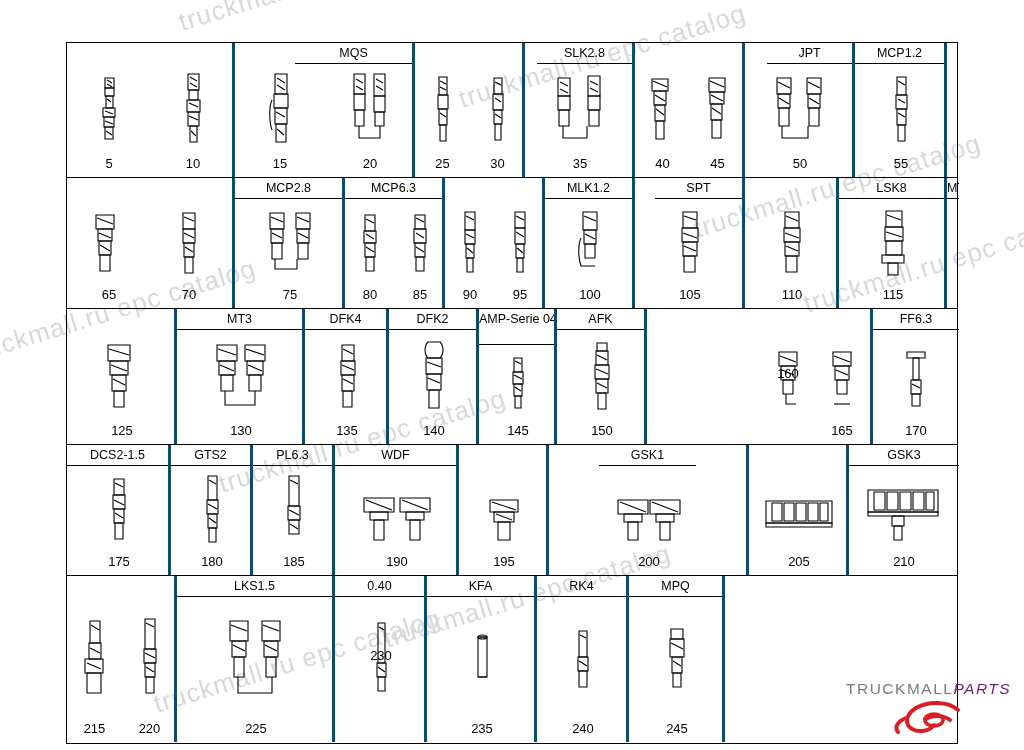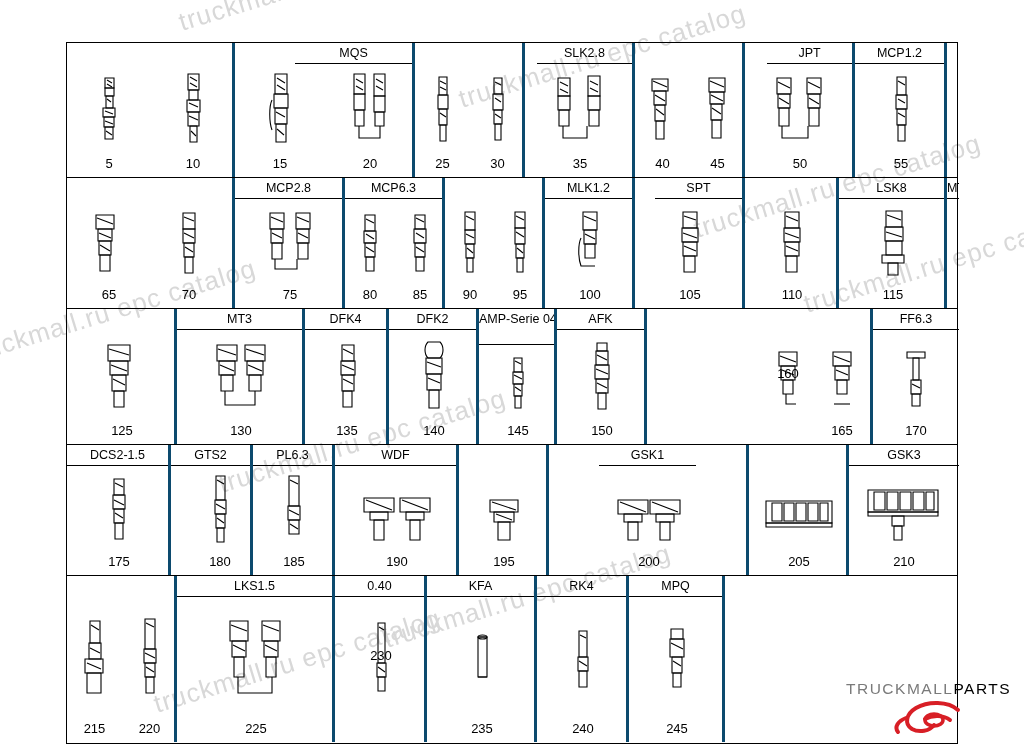--- a/index.html
+++ b/index.html
@@ -117,21 +117,21 @@
     pointer-events: none;
   }
   #logo .ltext {
     position: absolute;
     left: 0; top: 2px;
     font-size: 15.5px;
     letter-spacing: 1.5px;
     color: #7a7a7a;
     white-space: nowrap;
   }
-  #logo .ltext .red { color: #000000; }
+  #logo .ltext .red { color: #701a75; font-style: italic; }
   #logo .swirl {
     position: absolute;
     left: 42px; top: 20px;
   }
 </style>
 </head>
 <body>
 
 <div id="page">
 
@@ -722,21 +722,21 @@
               <path d="M9 8l8 4M8 25l10 5M9 38l8 5"></path>
             </g>
               </svg>
           </div>
           <div class="num">175</div>
         </div>
       </div>
 
       <div class="cell" style="left:104px; width:82px;">
         <div class="hdr">GTS2</div>
-        <div class="item" style="left:8px; width:82px;justify-content:flex-end;">
+        <div class="item" style="left:0; width:82px;justify-content:flex-end;">
           <div class="art">
             <svg width="24" height="72" viewBox="0 0 24 72">
                 <g fill="none" stroke="#000" stroke-width="1.1">
               <path d="M8 2h9v24H8z"></path>
                   <path d="M7 26h11v14H7z"></path>
                   <path d="M8 40h9v14H8z"></path>
                   <path d="M9 54h7v14H9z"></path>
               <path d="M9 6l7 4M8 30l9 5M9 44l7 5"></path>
             </g>
               </svg>

